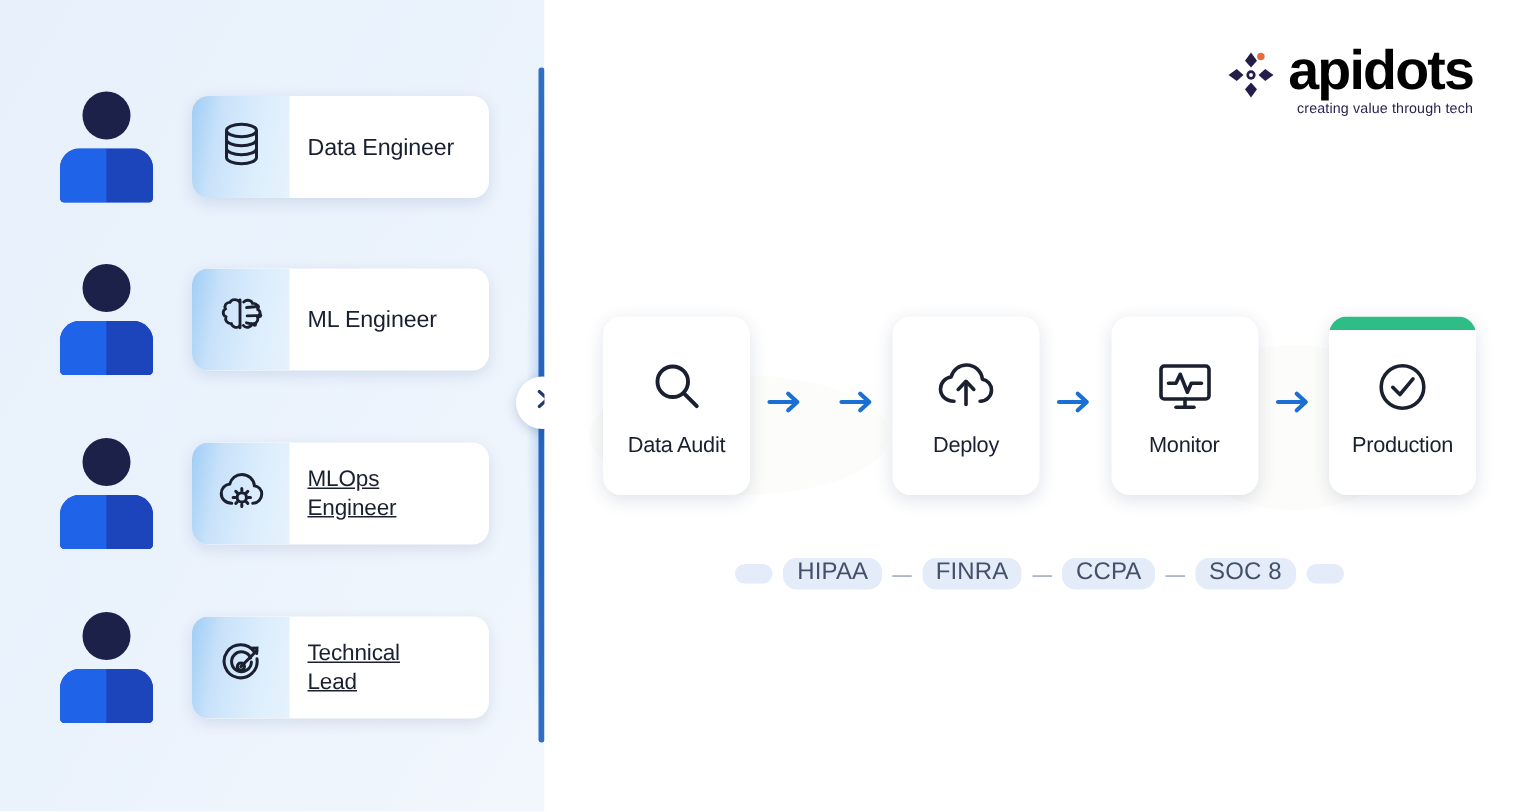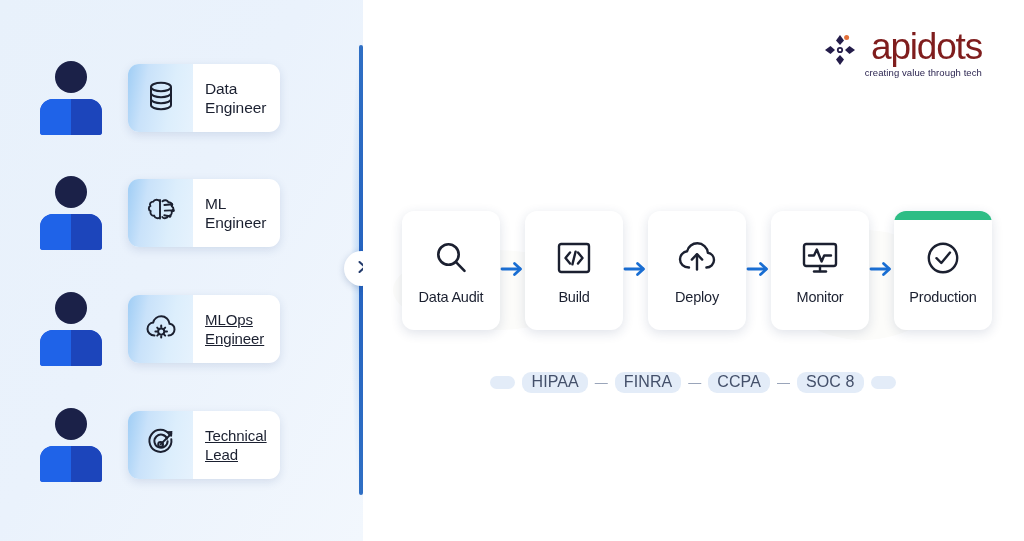--- a/index.html
+++ b/index.html
@@ -80,21 +80,21 @@
     right: 0; top: 0;
     width: 50%; height: 100%;
     background: #1c45bb;
   }
 
   .role-card {
     position: absolute;
     left: 128px;
     top: 50%;
     transform: translateY(-50%);
-    width: 152px;
+    width: 198px;
     height: 68px;
     border-radius: 11px;
     background: #ffffff;
     box-shadow: 0 3px 10px rgba(30,60,120,0.13);
     display: flex;
     align-items: center;
     overflow: hidden;
   }
   .role-card .card-icon-pane {
     width: 65px;
@@ -168,22 +168,22 @@
   }
   #logo-mark {
     width: 36px;
     height: 36px;
     margin-right: 7px;
     margin-top: 4px;
   }
   #logo-text-wrap { text-align: right; }
   #logo-wordmark {
     font-size: 37px;
-    font-weight: normal;
-    color: #7f1d1d;
+    font-weight: bold;
+    color: #000000;
     line-height: 38px;
     letter-spacing: -1.2px;
   }
   #logo-tagline {
     font-size: 9.5px;
     color: #2b2450;
     letter-spacing: 0.1px;
     margin-top: 1px;
   }
 
@@ -431,31 +431,20 @@
 
     <div class="arrow-gap">
       <span>
         <svg width="25" height="18" viewBox="0 0 25 18" fill="none" stroke="#1a6fd4" stroke-width="2.8" stroke-linecap="round" stroke-linejoin="round">
           <path d="M2 9 H20"></path>
             <path d="M14.5 3.5 L20.5 9 L14.5 14.5"></path>
         </svg>
       </span>
     </div>
 
-    <div class="stage-card">
-      <div class="stage-icon">
-        <svg width="38" height="38" viewBox="0 0 38 38" fill="none" stroke="#1b2030" stroke-width="2.4" stroke-linecap="round" stroke-linejoin="round">
-          <rect x="4" y="5" width="30" height="28" rx="2.2"></rect>
-          <path d="M15 13.5 L10.5 19 L15 24.5"></path>
-          <path d="M23 13.5 L27.5 19 L23 24.5"></path>
-          <path d="M20.6 12.6 L17.4 25.4"></path>
-        </svg>
-      </div>
-      <div class="stage-label">Build</div>
-    </div>
 
     <div class="arrow-gap">
       <span>
         <svg width="25" height="18" viewBox="0 0 25 18" fill="none" stroke="#1a6fd4" stroke-width="2.8" stroke-linecap="round" stroke-linejoin="round">
           <path d="M2 9 H20"></path>
             <path d="M14.5 3.5 L20.5 9 L14.5 14.5"></path>
         </svg>
       </span>
     </div>
 

